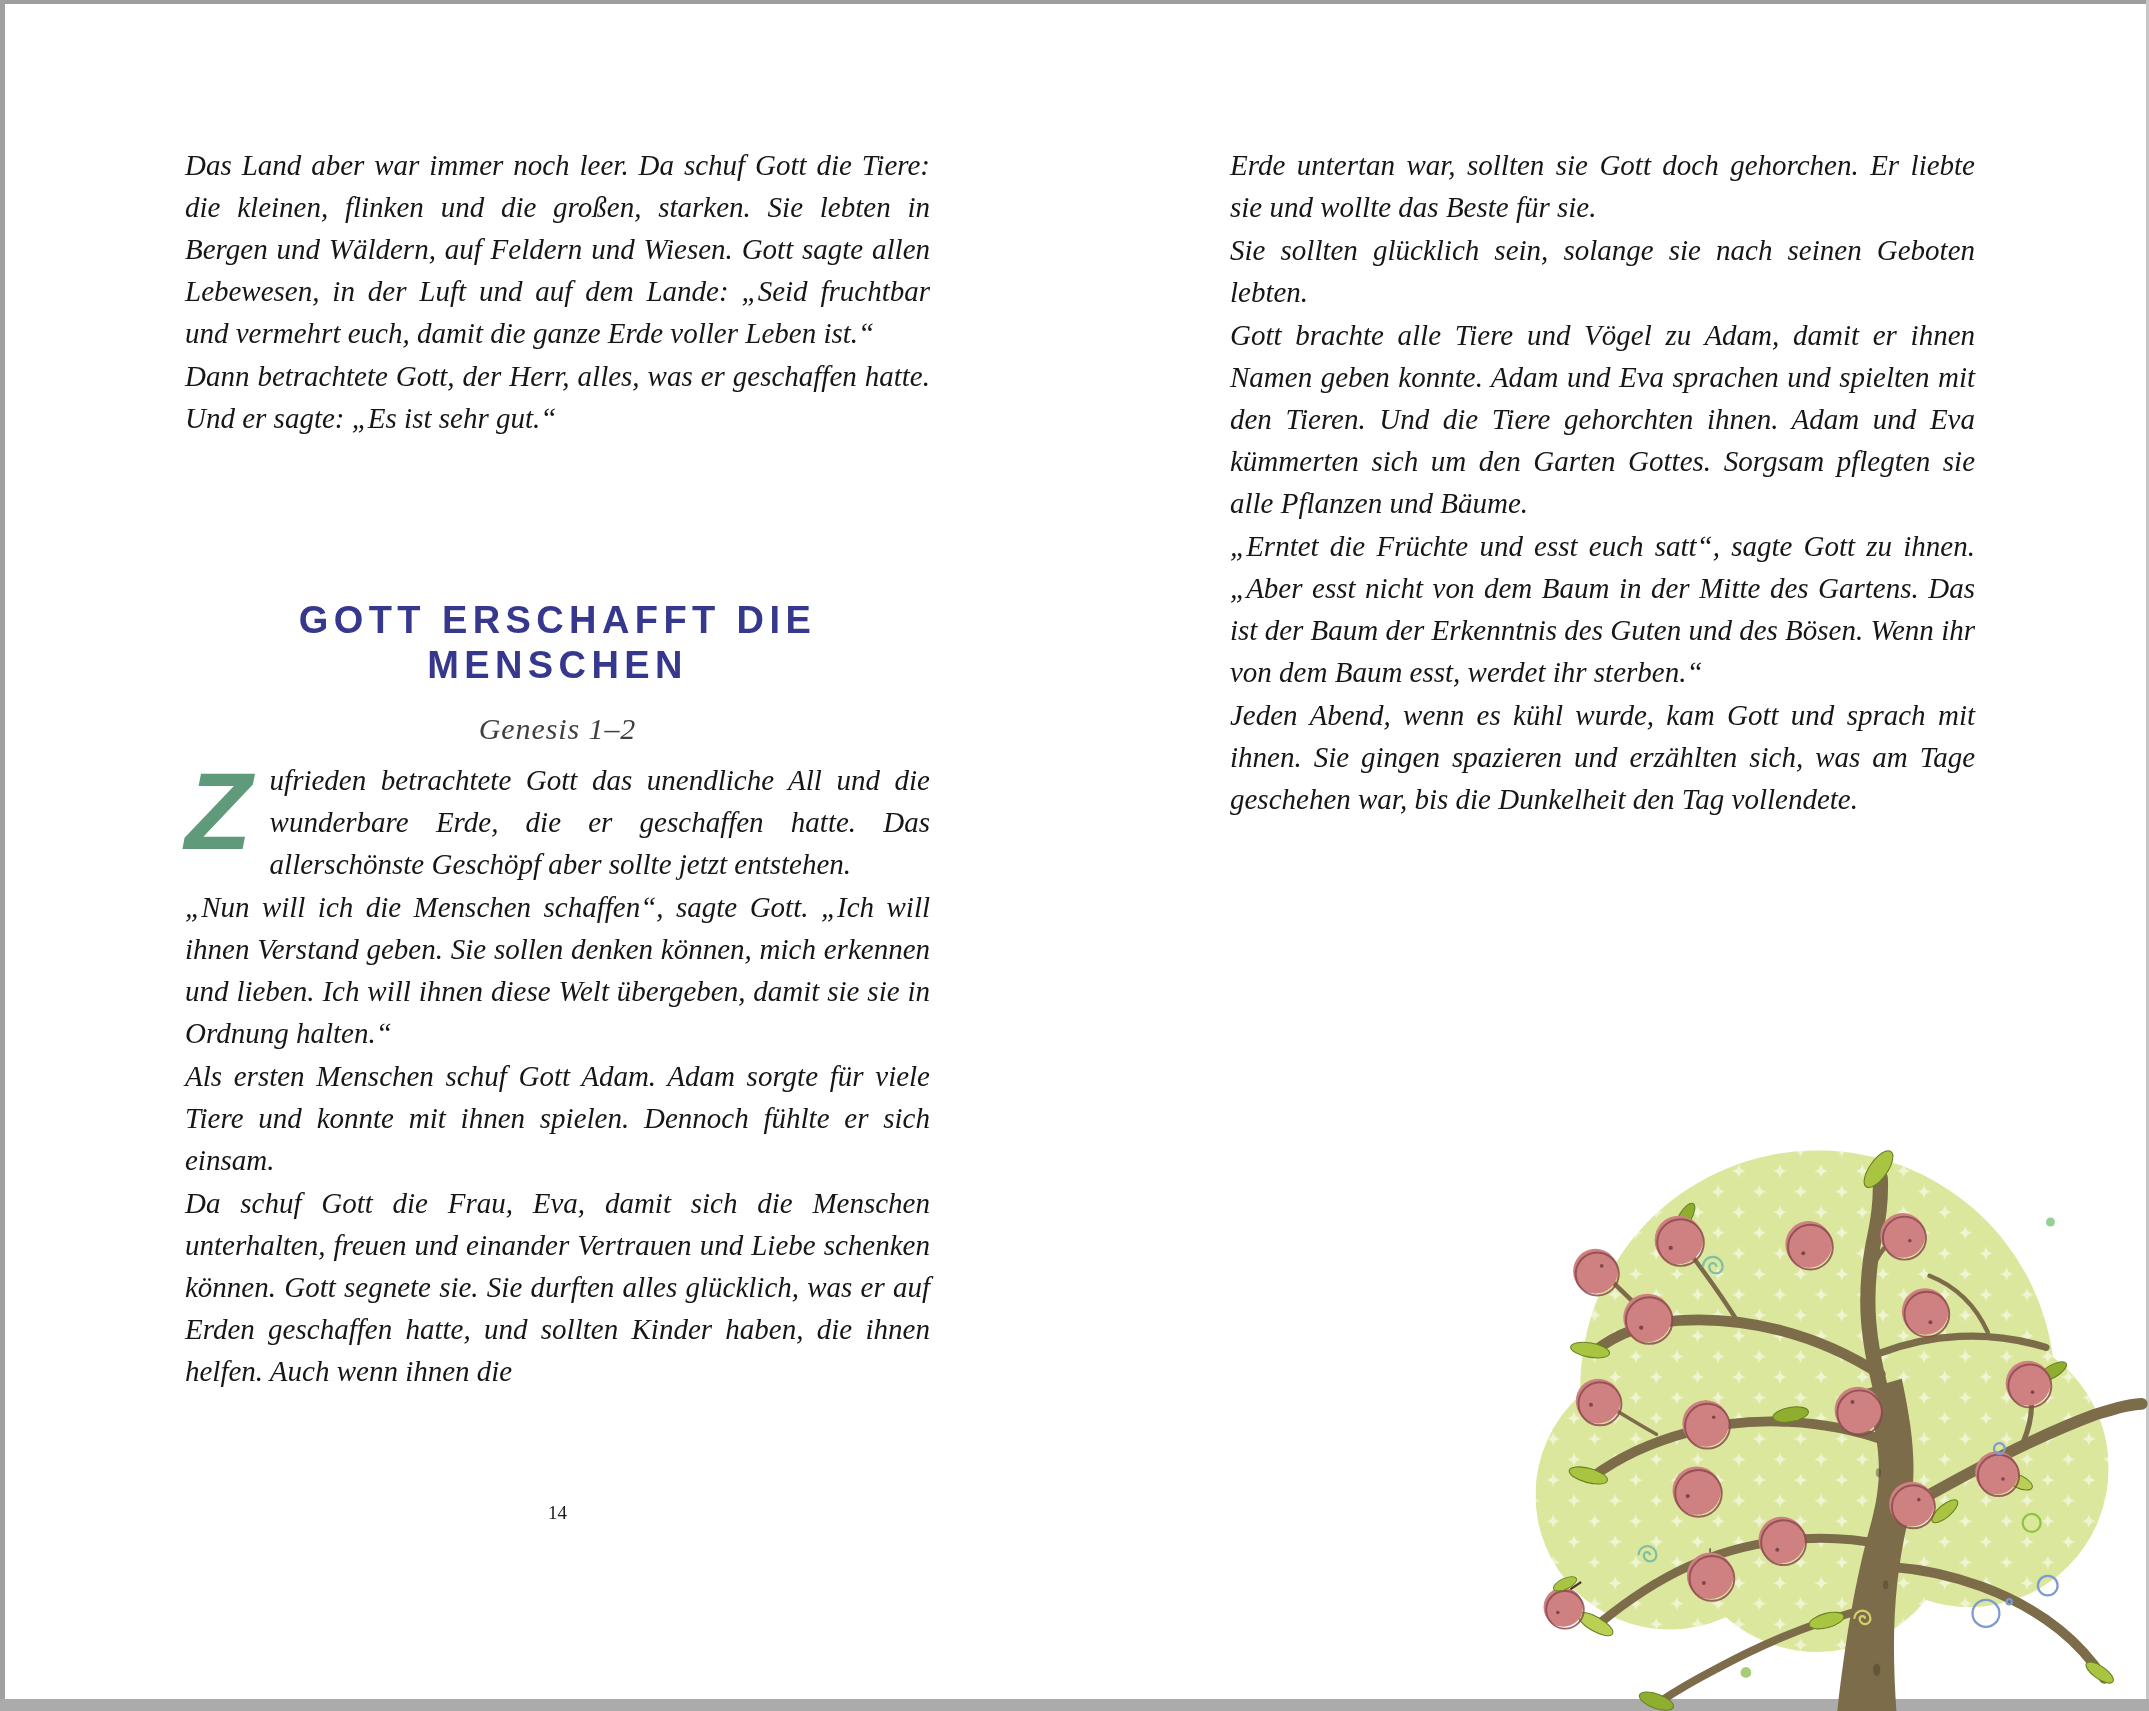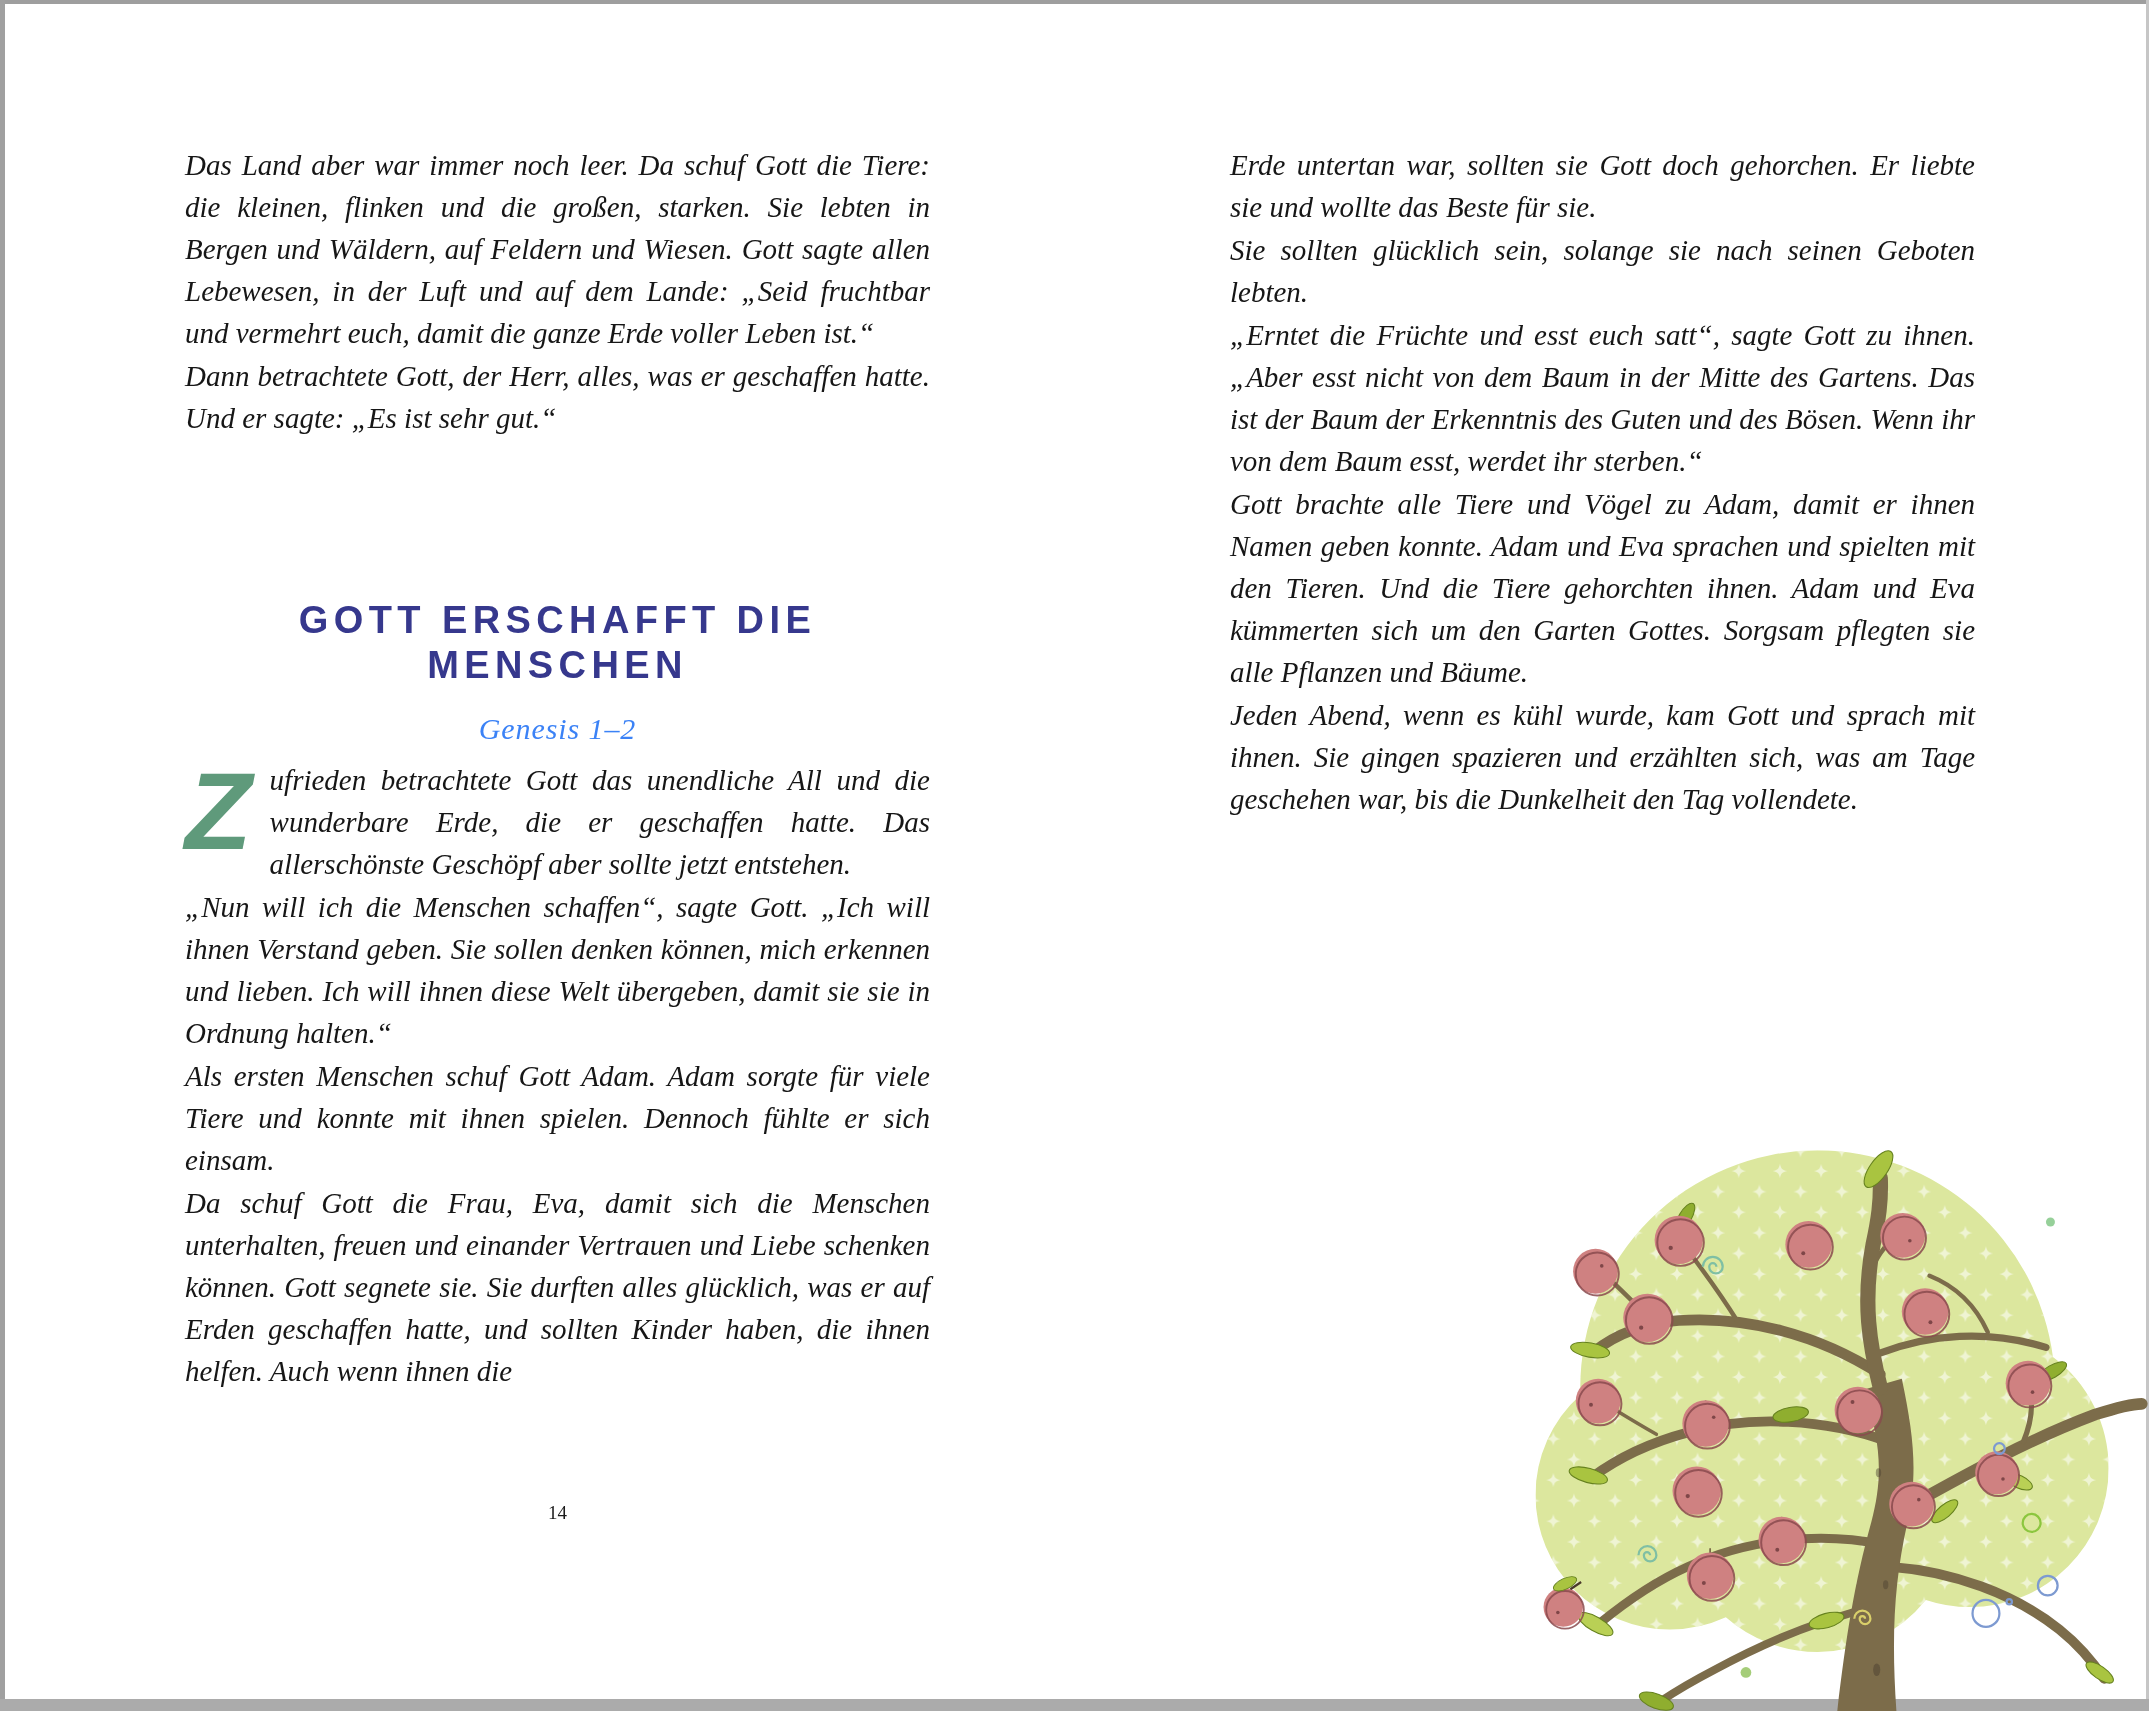--- a/index.html
+++ b/index.html
@@ -22,21 +22,21 @@
 
   .block-a{position:absolute;left:0;top:143px;width:747px;}
   .block-b{position:absolute;left:0;top:598px;width:747px;text-align:center;}
   .block-c{position:absolute;left:0;top:758px;width:747px;}
 
   h2.section-heading{
     margin:0;font-family:"Liberation Sans", sans-serif;font-weight:700;
     font-size:38px;line-height:45px;letter-spacing:5.4px;color:#36388d;
   }
   .section-reference{
-    margin-top:23px;font-style:italic;font-size:30px;line-height:36px;color:#3b82f6;
+    margin-top:23px;font-style:italic;font-size:30px;line-height:36px;color:#404040;
     letter-spacing:0.9px;
   }
   .dropcap{
     float:left;font-family:"Liberation Sans", sans-serif;font-weight:700;
     font-size:109px;line-height:86px;color:#5f9a7b;
     margin:9px 18px 0 0;padding:0;
   }
   .pagenum{
     position:absolute;left:0;top:1497px;width:747px;text-align:center;
     font-size:19px;line-height:32px;color:#1b1b1b;
@@ -72,22 +72,22 @@
       <p>Als ersten Menschen schuf Gott Adam. Adam sorgte für viele Tiere und konnte mit ihnen spielen. Dennoch fühlte er sich einsam.</p>
       <p>Da schuf Gott die Frau, Eva, damit sich die Menschen unterhalten, freuen und einander Vertrauen und Liebe schenken können. Gott segnete sie. Sie durften alles glücklich, was er auf Erden geschaffen hatte, und sollten Kinder haben, die ihnen helfen. Auch wenn ihnen die</p>
     </div>
 
     <div class="pagenum">14</div>
   </section>
 
   <section class="col col-right">
     <p>Erde untertan war, sollten sie Gott doch gehorchen. Er liebte sie und wollte das Beste für sie.</p>
     <p>Sie sollten glücklich sein, solange sie nach seinen Geboten lebten.</p>
+    <p>Gott brachte alle Tiere und Vögel zu Adam, damit er ihnen Namen geben konnte. Adam und Eva sprachen und spielten mit den Tieren. Und die Tiere gehorchten ihnen. Adam und Eva kümmerten sich um den Garten Gottes. Sorgsam pflegten sie alle Pflanzen und Bäume.</p>
     <p>„Erntet die Früchte und esst euch satt“, sagte Gott zu ihnen. „Aber esst nicht von dem Baum in der Mitte des Gartens. Das ist der Baum der Erkenntnis des Guten und des Bösen. Wenn ihr von dem Baum esst, werdet ihr sterben.“</p>
-    <p>Gott brachte alle Tiere und Vögel zu Adam, damit er ihnen Namen geben konnte. Adam und Eva sprachen und spielten mit den Tieren. Und die Tiere gehorchten ihnen. Adam und Eva kümmerten sich um den Garten Gottes. Sorgsam pflegten sie alle Pflanzen und Bäume.</p>
     <p>Jeden Abend, wenn es kühl wurde, kam Gott und sprach mit ihnen. Sie gingen spazieren und erzählten sich, was am Tage geschehen war, bis die Dunkelheit den Tag vollendete.</p>
   </section>
 
   <svg class="illustration" viewBox="0 0 700 661" xmlns="http://www.w3.org/2000/svg">
     <defs>
       <path id="star4" d="M0,-8 C1.2,-2.5 2.5,-1.2 8,0 C2.5,1.2 1.2,2.5 0,8 C-1.2,2.5 -2.5,1.2 -8,0 C-2.5,-1.2 -1.2,-2.5 0,-8 Z"></path>
       <pattern id="canopyDots" width="46" height="46" patternUnits="userSpaceOnUse">
         <use href="#star4" x="12" y="12" fill="#ffffff" opacity="0.55"></use>
         <use href="#star4" x="35" y="35" fill="#ffffff" opacity="0.55"></use>
       </pattern>

